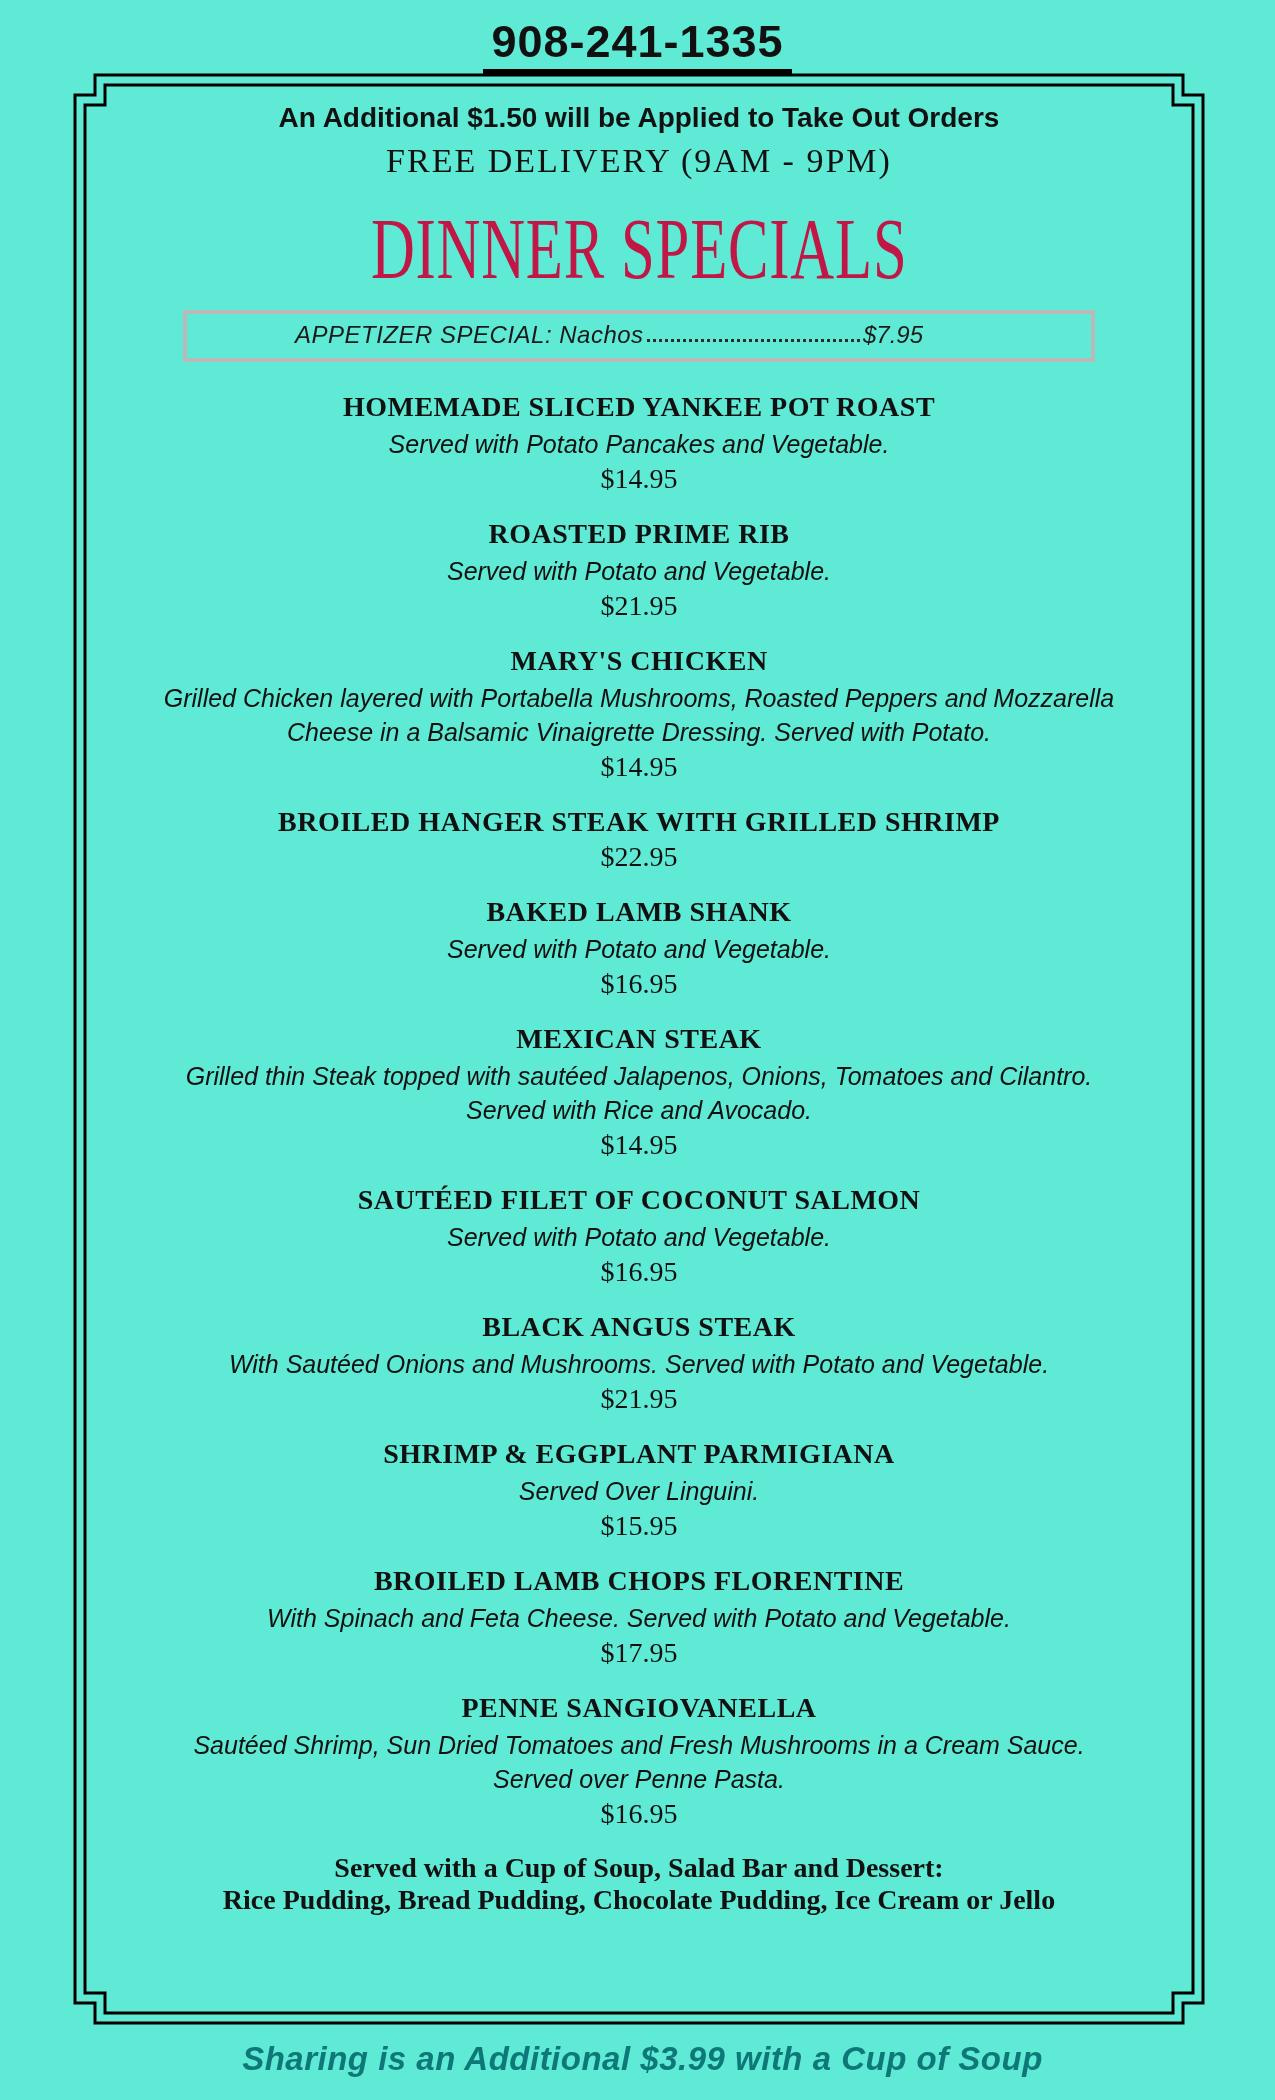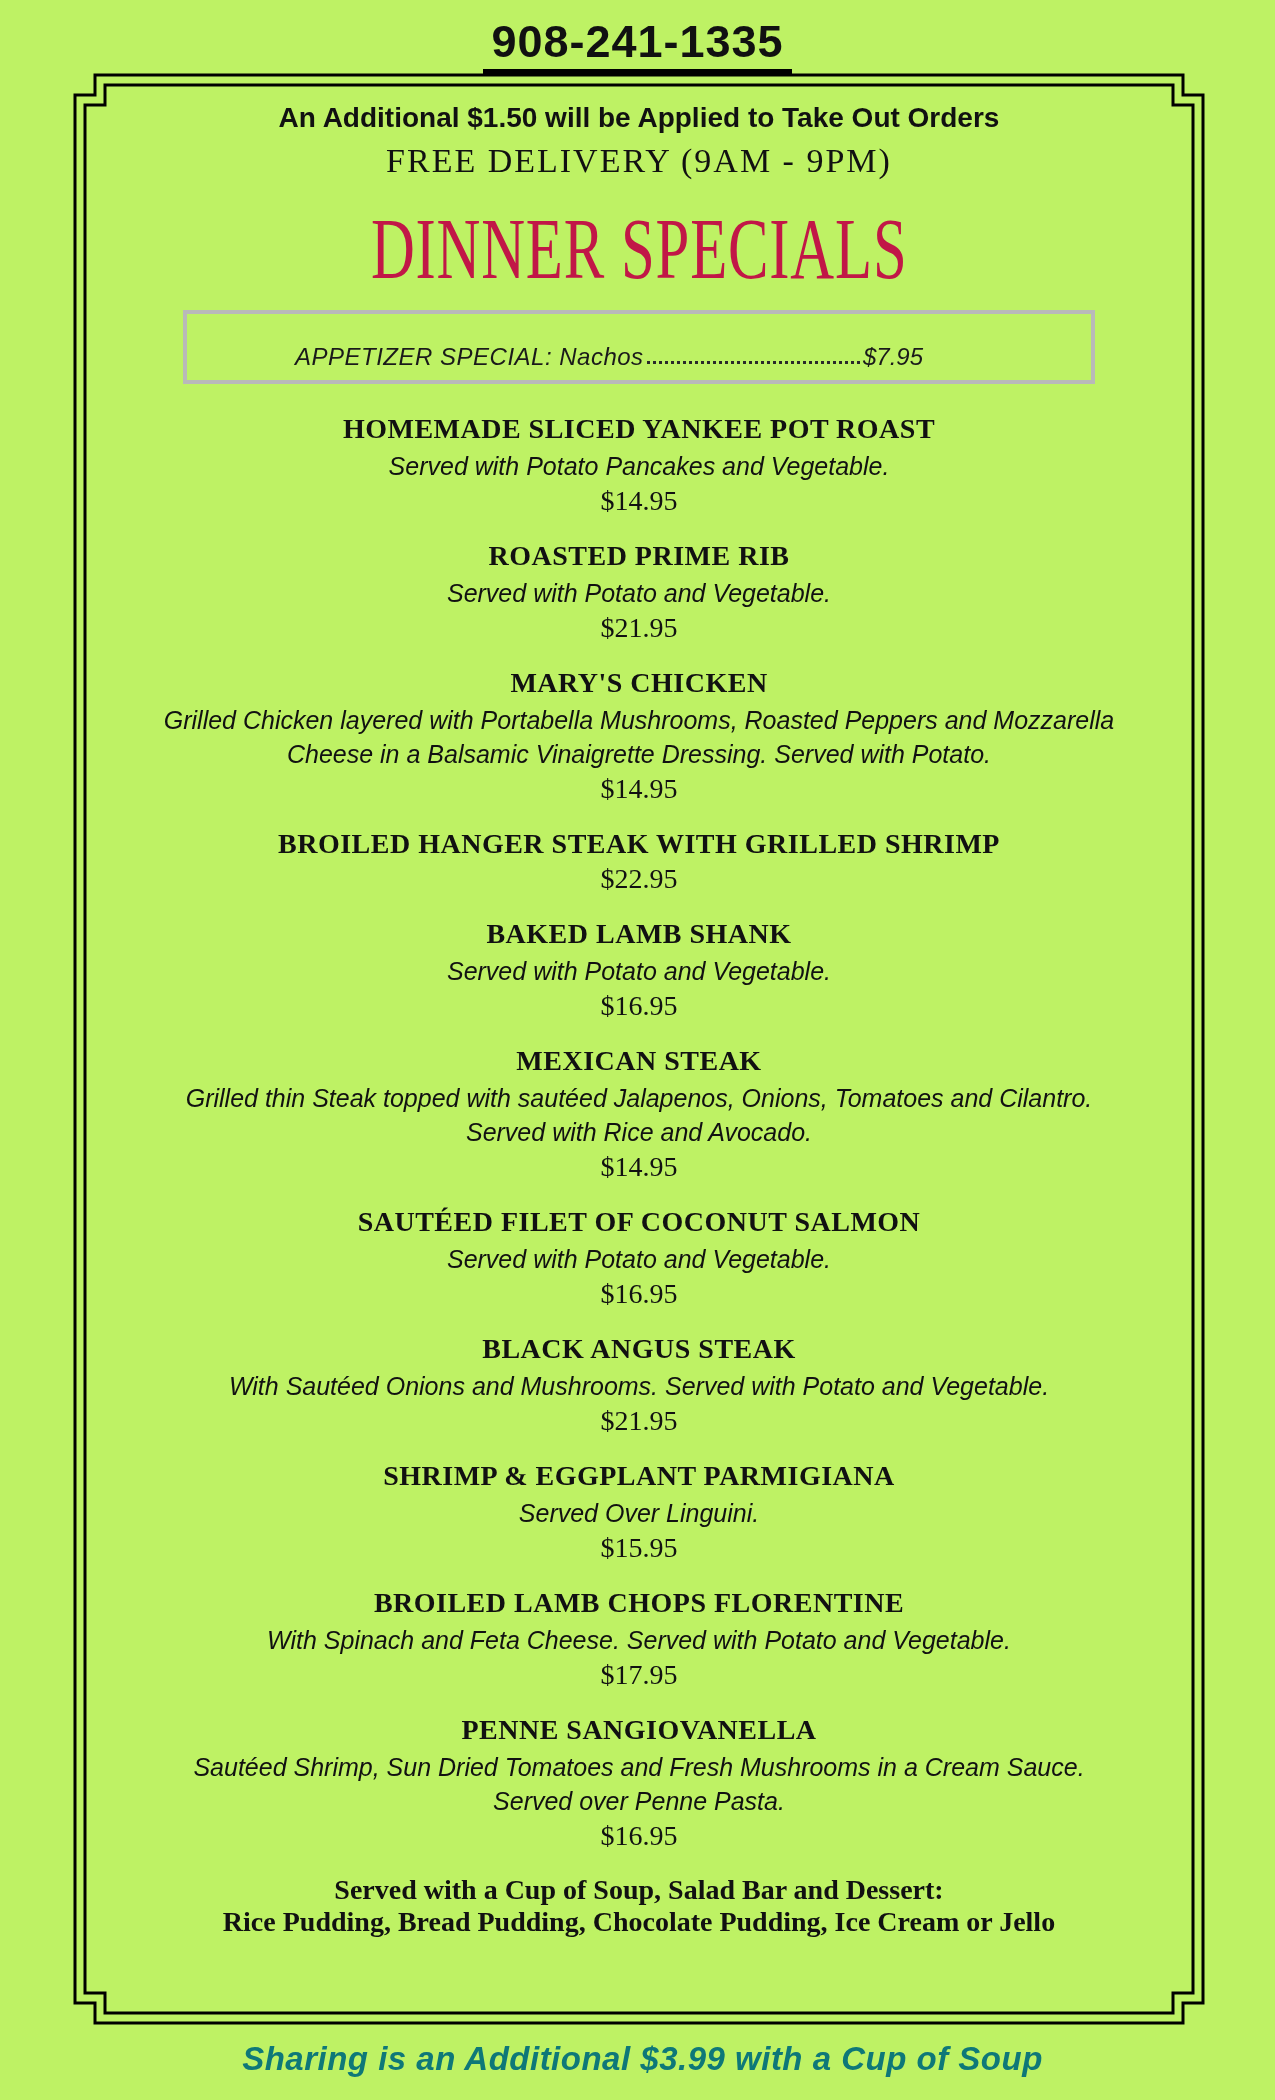--- a/index.html
+++ b/index.html
@@ -1,17 +1,17 @@
 <!DOCTYPE html>
 <html><head>
 <meta charset="utf-8">
 <style>
   html,body { margin:0; padding:0; background:#ffffff; }
   .page {
-    position:relative; width:1275px; height:2100px; background:#bef264;
+    position:relative; width:1275px; height:2100px; background:#5eead4;
     font-family:"Liberation Sans", sans-serif; color:#111; overflow:hidden;
   }
   
   .phone-wrap { position:absolute; top:16px; left:0; width:100%; text-align:center; }
   .phone-wrap span {
     display:inline-block; font-size:45px; font-weight:bold; letter-spacing:1px;
     border-bottom:5px solid #000; padding:0 8px 1px;
   }
   
   svg.frame { position:absolute; left:0; top:0; }
@@ -27,21 +27,21 @@
     display:inline-block; font-family:"Liberation Serif", serif; font-size:74px;
     letter-spacing:1px; transform:scale(0.82,1.16); transform-origin:center top;
     white-space:nowrap;
   }
   .app-box {
     margin:0 78px 28px; border:4px solid #b9b9b9;
     padding:7px 168px 9px 108px;
     display:flex; align-items:flex-end;
     font-style:italic; font-size:24px; color:#1a1a1a;
   }
-  .app-box .lbl { white-space:nowrap; letter-spacing:0.5px;margin-top:22px; }
+  .app-box .lbl { white-space:nowrap; letter-spacing:0.5px; }
   .app-box .dots { flex:1; border-bottom:3px dotted #2a2a2a; margin:0 3px 7px; min-width:40px; }
   .app-box .prc { white-space:nowrap; }
   .menu-item { margin-bottom:23px; }
   .item-name {
     font-family:"Liberation Serif", serif; font-weight:bold; font-size:28px;
     letter-spacing:0.5px; line-height:34px;
   }
   .item-desc {
     font-style:italic; font-size:25px; line-height:34px;
     margin:3px auto 0; max-width:960px;

